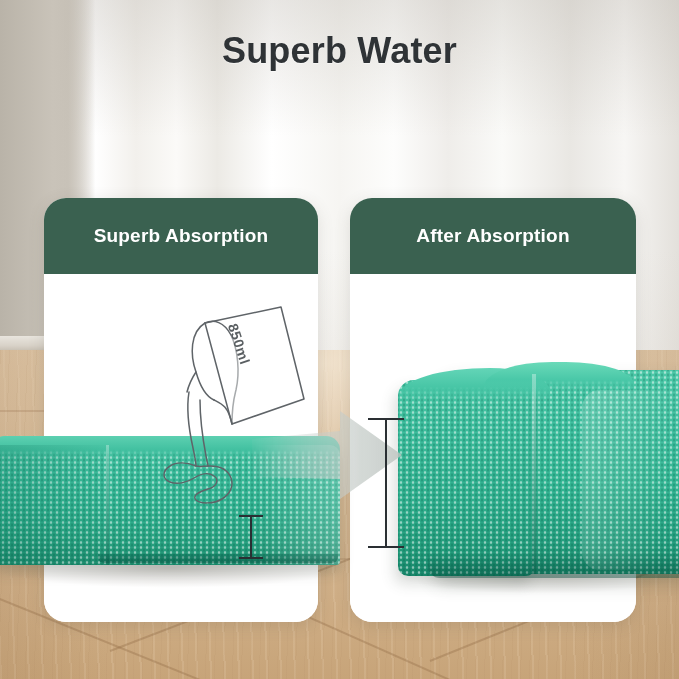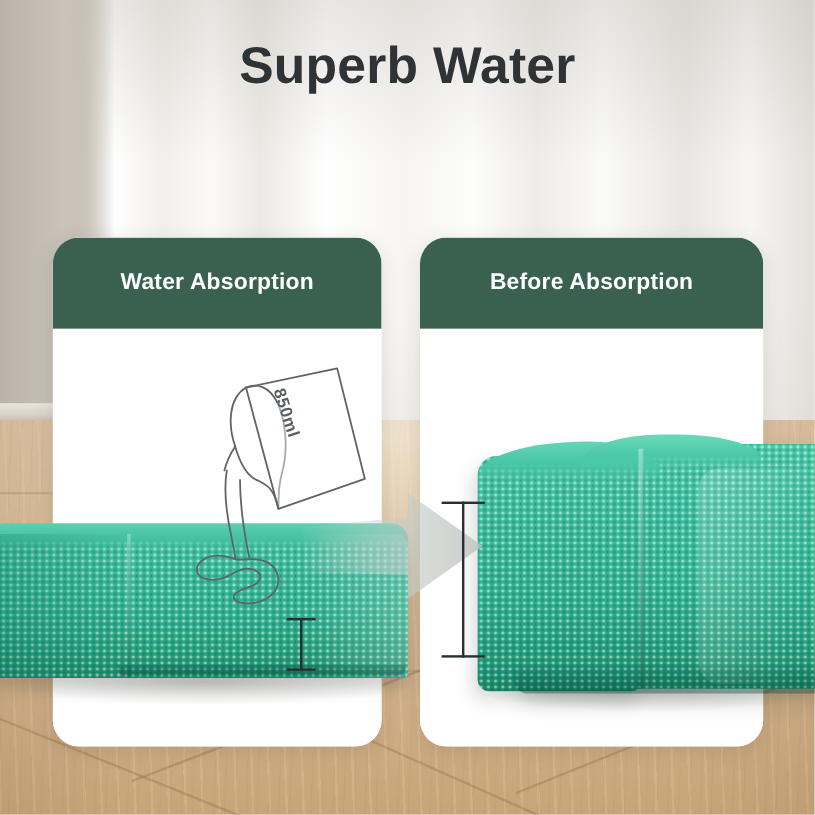--- a/index.html
+++ b/index.html
@@ -57,21 +57,21 @@
   }
   .floor-vignette{
     position:absolute;inset:0;
     background:linear-gradient(90deg,rgba(150,116,80,.16) 0%,rgba(0,0,0,0) 16%,rgba(0,0,0,0) 84%,rgba(150,116,80,.14) 100%);
   }
 
   
   .title{
     position:absolute;left:0;top:28px;width:679px;
     text-align:center;
-    font-size:43px;line-height:1.30;
+    font-size:36px;line-height:1.30;
     font-weight:bold;letter-spacing:.2px;
     color:#2f3336;
     text-shadow:0 1px 0 rgba(255,255,255,.5);
   }
   .title span{display:block;}
 
   
   .card{
     position:absolute;top:198px;height:424px;
     background:#ffffff;
@@ -235,28 +235,28 @@
     <div class="floor-light"></div>
     <div class="floor-vignette"></div>
   </div>
 
   <div class="title">
     <span>Superb Water</span>
   </div>
 
   <div class="card" id="card-left">
     <div class="card-header">
-      <div class="card-header-text">Water Absorption</div>
+      <div class="card-header-text">Superb Absorption</div>
     </div>
     <div class="card-body"></div>
   </div>
 
   <div class="card" id="card-right">
     <div class="card-header">
-      <div class="card-header-text">Before Absorption</div>
+      <div class="card-header-text">After Absorption</div>
     </div>
     <div class="card-body"></div>
   </div>
 
   <div class="soft-shadow" style="left:-10px;top:548px;width:360px;height:40px;"></div>
   <div class="soft-shadow" style="left:392px;top:552px;width:300px;height:42px;"></div>
 
   <div id="towel-flat">
     <div class="towel-tex"></div>
     <div class="top-roll"></div>

